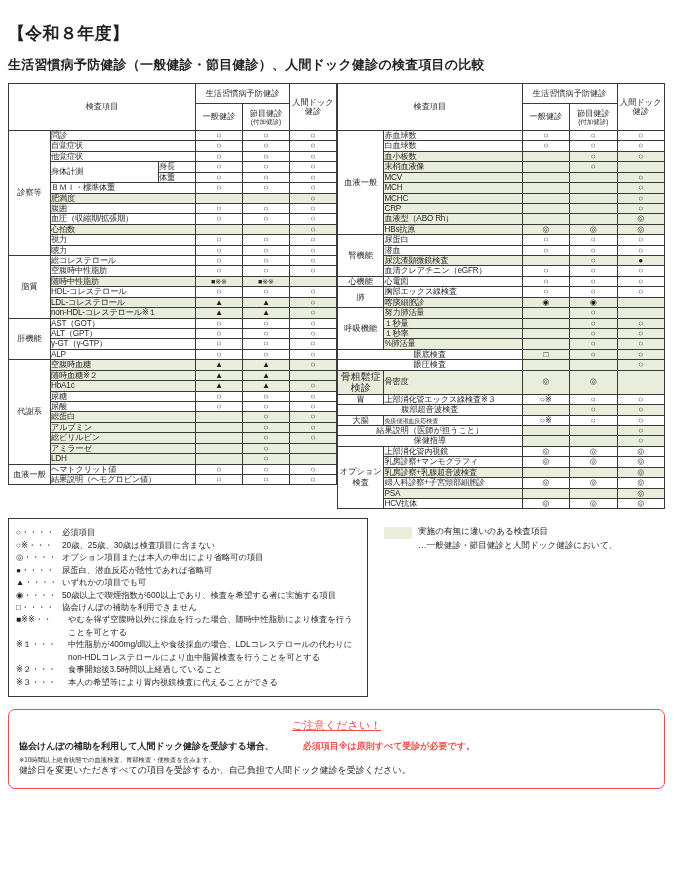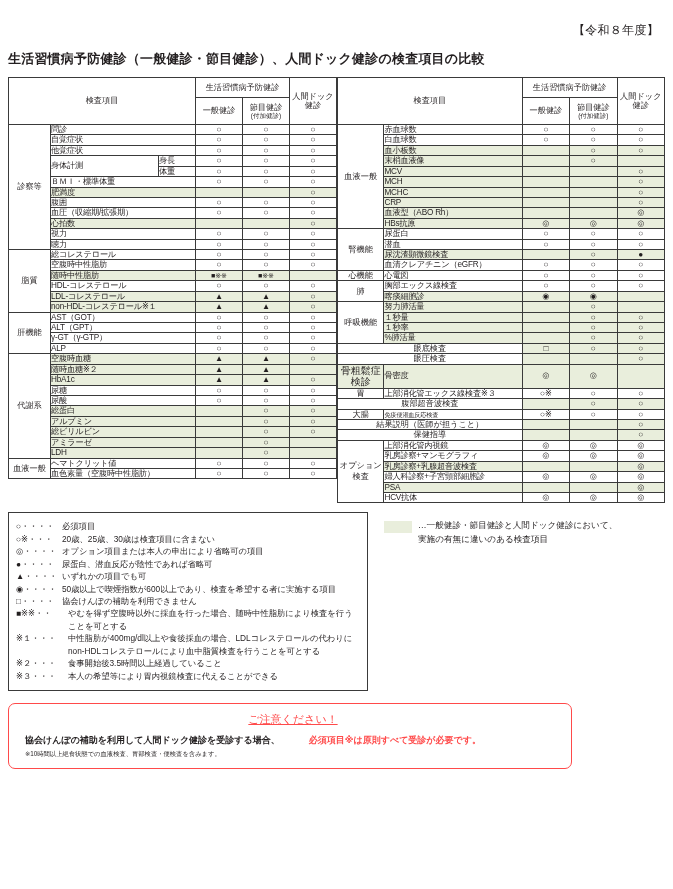--- a/index.html
+++ b/index.html
@@ -7,21 +7,21 @@
     width:673px;height:889px;
     background:#ffffff;
     font-family:"Liberation Sans","DejaVu Sans",sans-serif;
     color:#231f20;
     -webkit-font-smoothing:antialiased;
   }
   .page{position:relative;width:673px;height:889px;box-sizing:border-box;padding:0 8px;}
 
   
   .fiscal-year{
-    text-align:right;font-size:12px;font-weight:normal;letter-spacing:.3px;
+    text-align:left;font-size:17px;font-weight:bold;letter-spacing:.3px;
     padding:22px 6px 0 0;
   }
   .doc-title{
     font-size:13px;font-weight:bold;letter-spacing:.2px;
     padding:11px 0 9px 0;
   }
 
   
   .tables{display:flex;gap:0;align-items:flex-start;}
   table{border-collapse:collapse;table-layout:fixed;}
@@ -96,21 +96,21 @@
     display:flex;gap:6px;
   }
   .swatch{
     width:26px;height:10px;background:#e9eedc;border:1px solid #e9eedc;
     flex:0 0 26px;margin-top:2px;
   }
 
   
   .caution{
     margin-top:12px;border:1px solid #ff4a4a;border-radius:7px;
-    box-sizing:border-box;width:564px;padding:8px 10px 10px 16px;
+    box-sizing:border-box;width:657px;padding:8px 10px 10px 10px;
   }
   .c-title{
     text-align:center;color:#ff4a4a;font-size:11px;
     text-decoration:underline;padding-bottom:7px;
   }
   .c-p1{font-size:9px;font-weight:bold;line-height:1.5;}
   .c-p1 .red{color:#ff4a4a;margin-left:29px;}
   .c-note{font-size:6.3px;line-height:1.5;padding-top:1px;}
   .c-p2{font-size:9px;color:#ff4a4a;line-height:1.55;padding-top:9px;}
   .c-p3{font-size:9px;line-height:1.55;}
@@ -348,21 +348,21 @@
             <td class="mk g"></td>
           </tr>
           <tr>
             <td class="cat" rowspan="2">血液一般</td>
             <td class="nm" colspan="2">ヘマトクリット値</td>
             <td class="mk">○</td>
             <td class="mk">○</td>
             <td class="mk">○</td>
           </tr>
           <tr>
-            <td class="nm" colspan="2">血色素量（空腹時中性脂肪）</td>
+            <td class="nm" colspan="2">結果説明（ヘモグロビン値）</td>
             <td class="mk">○</td>
             <td class="mk">○</td>
             <td class="mk">○</td>
           </tr>
         </tbody>
     </table>
 
     <table class="tbl">
       <colgroup>
         <col class="r-cw-cat">
@@ -656,25 +656,26 @@
           <span class="lg-txt">食事開始後3.5時間以上経過していること</span>
         </div>
         <div class="lg-row">
           <span class="lg-sym wide">※３・・・</span>
           <span class="lg-txt">本人の希望等により胃内視鏡検査に代えることができる</span>
         </div>
       </div>
     <div class="greennote">
       <div class="swatch"></div>
       <div>
+        <div>実施の有無に違いのある検査項目</div>
         <div>…一般健診・節目健診と人間ドック健診において、</div>
-        <div>実施の有無に違いのある検査項目</div>
       </div>
     </div>
   </div>
 
   <div class="caution">
     <div class="c-title">ご注意ください！</div>
     <div class="c-p1"><span>協会けんぽの補助を利用して人間ドック健診を受診する場合、</span><span class="red">必須項目※は原則すべて受診が必要です。</span></div>
     <div class="c-note">※10時間以上絶食状態での血液検査、胃部検査・便検査を含みます。</div>
+    <div class="c-p3">健診日を変更いただきすべての項目を受診するか、自己負担で人間ドック健診を受診ください。</div>
   </div>
 
 </div>
 
 </body></html>

